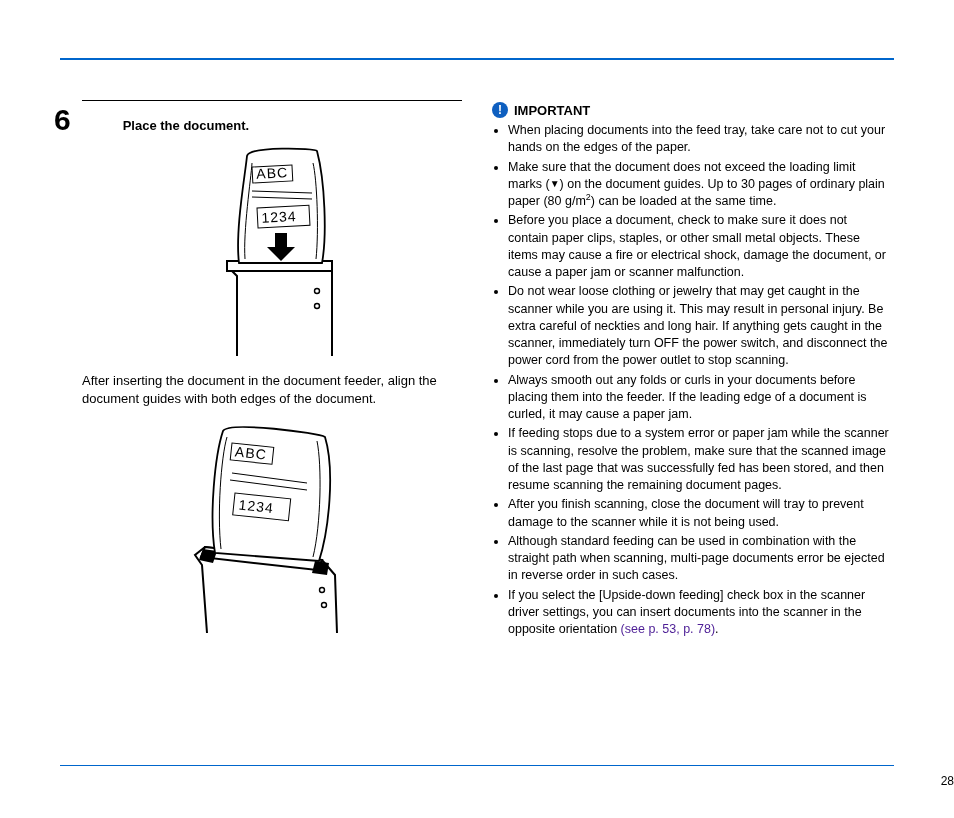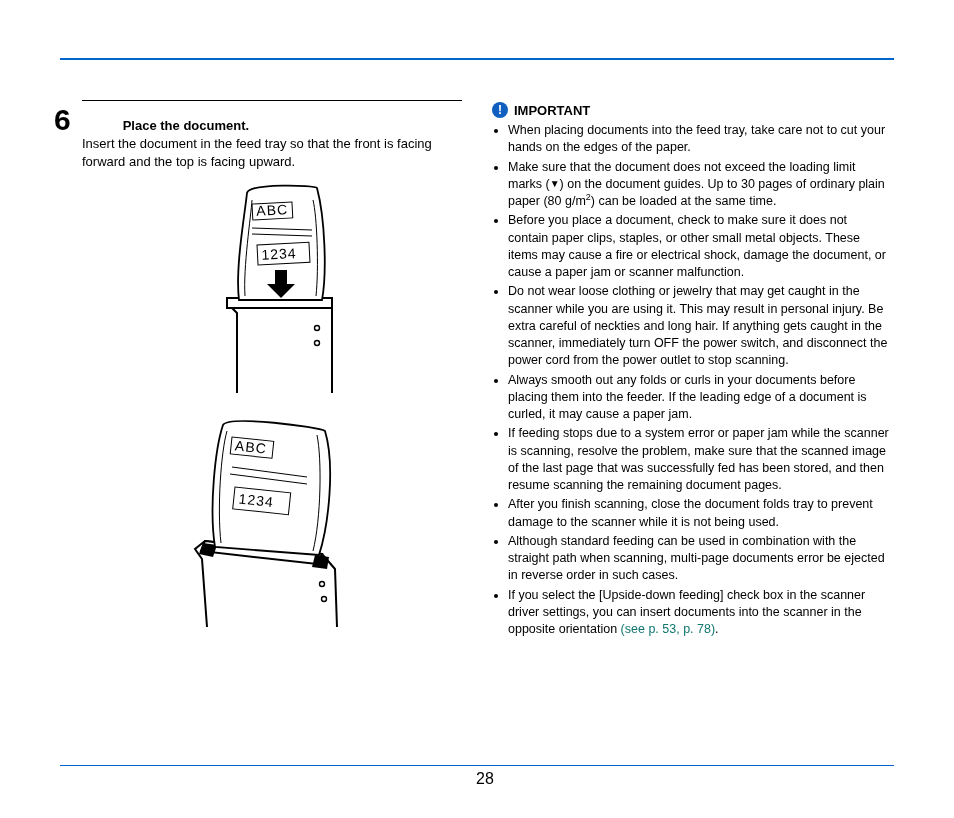--- a/index.html
+++ b/index.html
@@ -111,36 +111,36 @@
     font-size: 10px;
     vertical-align: middle;
     transform: translateY(-1px);
   }
   sup {
     font-size: 9px;
     vertical-align: super;
     line-height: 0;
   }
   .link {
-    color: #0f766e;
+    color: #4c1d95;
   }
   .bottom-rule {
     position: absolute;
     bottom: 52px;
     left: 60px;
     right: 60px;
     border-top: 1px solid #0066cc;
   }
   .page-num {
     position: absolute;
     bottom: 30px;
     left: 16px;
     right: 0;
-    text-align: center;
-    font-size: 16px;
+    text-align: right;
+    font-size: 12px;
   }
   .paper-label {
     font-family: Arial, sans-serif;
     font-size: 14px;
     letter-spacing: 1px;
   }
 </style>
 </head>
 <body>
 
@@ -148,21 +148,20 @@
   <div class="top-rule"></div>
 
   <div class="content">
 
     <div class="col-left">
       <div class="left-inner">
         <div class="step-row">
           <span class="step-num">6</span>
           <span class="step-heading">Place the document.</span>
         </div>
-        <div class="step-body">Insert the document in the feed tray so that the front is facing forward and the top is facing upward.</div>
 
         <div class="illus-wrap illus">
           <svg width="210" height="220" viewBox="0 0 210 220">
 
             <g stroke="#000" stroke-width="2" fill="none">
               <path d="M 70 215 L 70 135 L 60 125 L 60 120 L 155 120 L 165 130 L 165 215"></path>
               <rect x="60" y="120" width="105" height="10" fill="#fff"></rect>
             </g>
             <circle cx="150" cy="150" r="2.5" fill="none" stroke="#000" stroke-width="1.4"></circle>
             <circle cx="150" cy="165" r="2.5" fill="none" stroke="#000" stroke-width="1.4"></circle>
@@ -188,20 +187,21 @@
               <text x="4" y="15" class="paper-label" font-size="15">1234</text>
             </g>
 
             <g fill="#000">
               <rect x="108" y="92" width="12" height="14"></rect>
               <polygon points="100,106 128,106 114,120"></polygon>
             </g>
           </svg>
         </div>
 
+        <div class="caption">After inserting the document in the document feeder, align the document guides with both edges of the document.</div>
 
         <div class="illus-wrap illus">
           <svg width="230" height="220" viewBox="0 0 230 220">
 
             <g stroke="#000" stroke-width="2" fill="none">
               <path d="M 50 218 L 45 150 L 38 140 L 48 132 L 165 145 L 178 160 L 180 218"></path>
               <path d="M 48 132 L 165 145 L 160 155 L 44 142 Z" fill="#fff"></path>
             </g>
             <circle cx="165" cy="175" r="2.5" fill="none" stroke="#000" stroke-width="1.4"></circle>
             <circle cx="167" cy="190" r="2.5" fill="none" stroke="#000" stroke-width="1.4"></circle>
@@ -239,21 +239,21 @@
         <span class="important-icon">!</span>
         <span class="important-label">IMPORTANT</span>
       </div>
       <ul class="important-list">
         <li>When placing documents into the feed tray, take care not to cut your hands on the edges of the paper.</li>
         <li>Make sure that the document does not exceed the loading limit marks (<span class="inline-marker">▼</span>) on the document guides. Up to 30 pages of ordinary plain paper (80 g/m<sup>2</sup>) can be loaded at the same time.</li>
         <li>Before you place a document, check to make sure it does not contain paper clips, staples, or other small metal objects. These items may cause a fire or electrical shock, damage the document, or cause a paper jam or scanner malfunction.</li>
         <li>Do not wear loose clothing or jewelry that may get caught in the scanner while you are using it. This may result in personal injury. Be extra careful of neckties and long hair. If anything gets caught in the scanner, immediately turn OFF the power switch, and disconnect the power cord from the power outlet to stop scanning.</li>
         <li>Always smooth out any folds or curls in your documents before placing them into the feeder. If the leading edge of a document is curled, it may cause a paper jam.</li>
         <li>If feeding stops due to a system error or paper jam while the scanner is scanning, resolve the problem, make sure that the scanned image of the last page that was successfully fed has been stored, and then resume scanning the remaining document pages.</li>
-        <li>After you finish scanning, close the document folds tray to prevent damage to the scanner while it is not being used.</li>
+        <li>After you finish scanning, close the document will tray to prevent damage to the scanner while it is not being used.</li>
         <li>Although standard feeding can be used in combination with the straight path when scanning, multi-page documents error be ejected in reverse order in such cases.</li>
         <li>If you select the [Upside-down feeding] check box in the scanner driver settings, you can insert documents into the scanner in the opposite orientation <span class="link">(see p. 53, p. 78)</span>.</li>
       </ul>
     </div>
 
   </div>
 
   <div class="bottom-rule"></div>
   <div class="page-num">28</div>
 </div>

